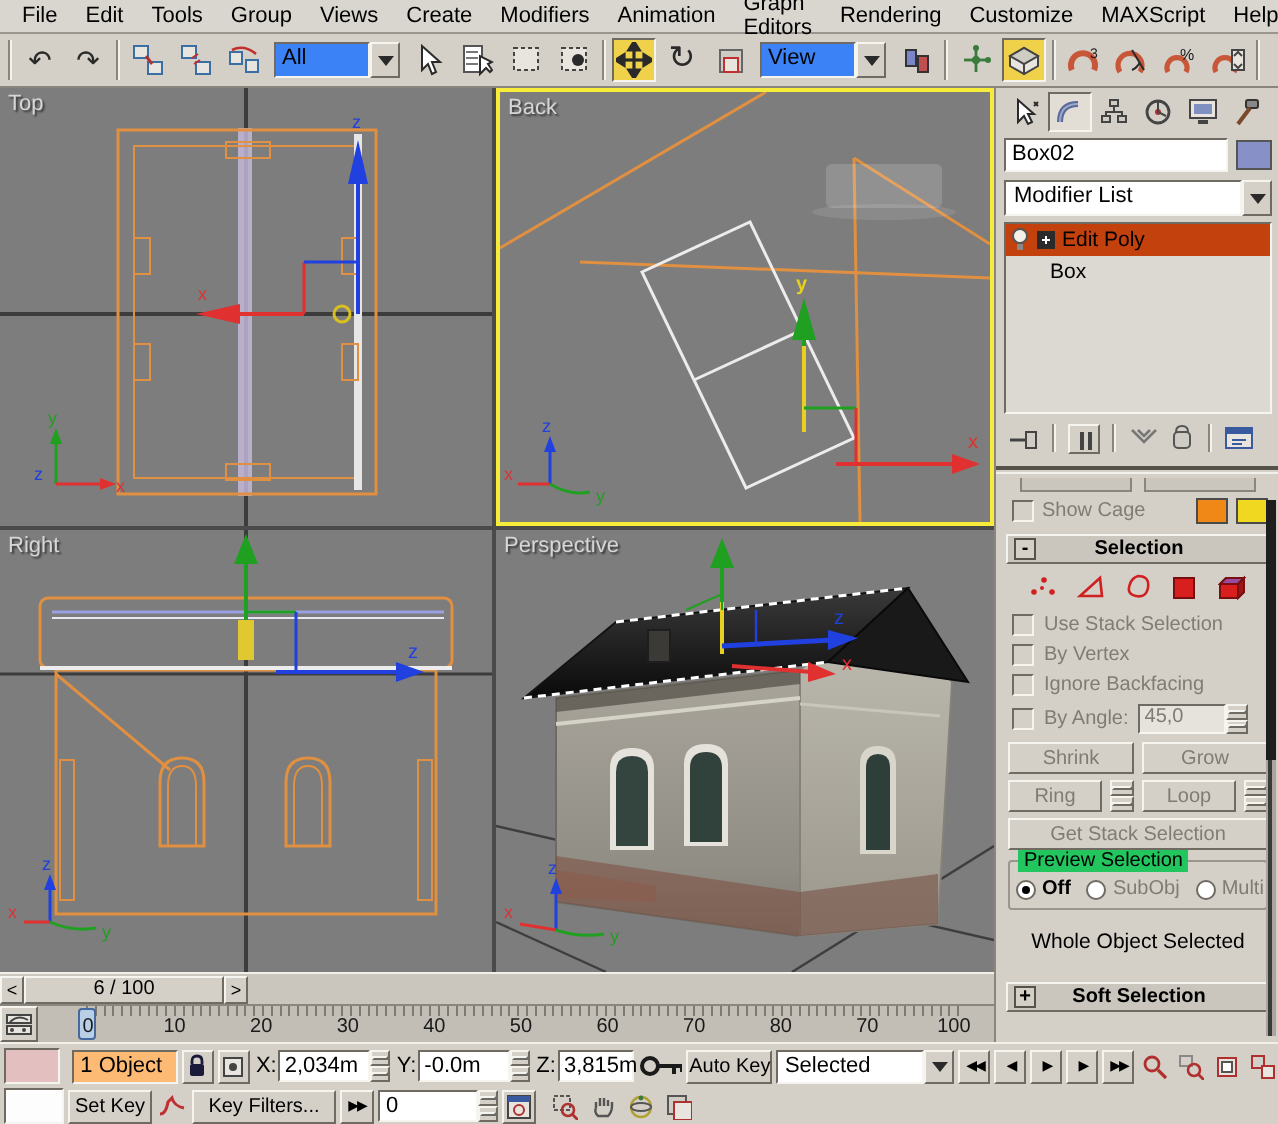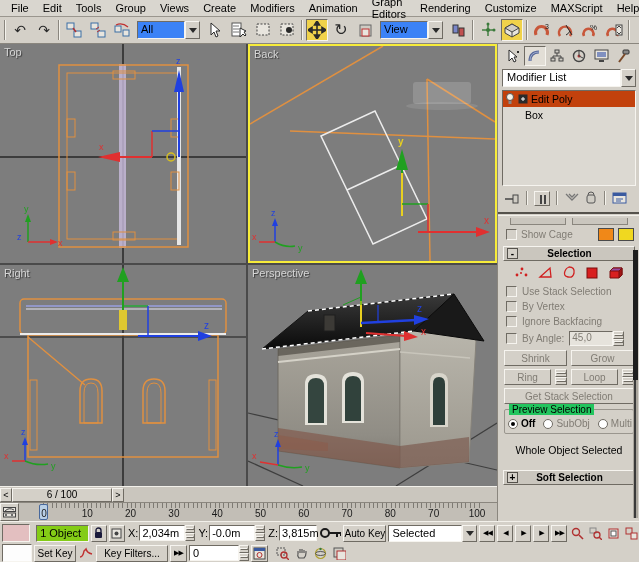--- a/index.html
+++ b/index.html
@@ -94,21 +94,21 @@
   .tick-labels { position:absolute; left:14px; top:5px; width:455px; display:flex; justify-content:space-between; font-size:10px; color:#1a1a1a; }
   .tick-labels span { width:22px; text-align:center; }
   .time-marker { position:absolute; left:20px; top:1px; width:9px; height:16px; background:#b9cfe6; border:1px solid #47689c; border-radius:2px; }
 
   
   .statusbar { position:absolute; left:0; top:521px; width:639px; height:41px; background:#d4d0c8; border-top:1px solid #f2f0ea; }
   .srow { position:absolute; left:0; width:639px; height:20px; display:flex; align-items:center; gap:2px; }
   .srow.r1 { top:1px; } .srow.r2 { top:21px; }
   .mini-listener { width:30px; height:18px; }
   .pink { background:#e3bfc0; } .white { background:#fdfdfd; }
-  .sel-count { width:56px; height:17px; padding:1px 3px; background:#84cc16; }
+  .sel-count { width:56px; height:17px; padding:1px 3px; background:#fdba74; }
   .coord { display:flex; align-items:center; }
   .coord .lbl { padding:0 1px; }
   .coord .cfield { width:46px; height:16px; background:#fff; padding:1px 2px; }
   .prompt { flex:1; padding:1px 4px; }
   .akey-btn { width:46px; height:17px; font-size:10px; }
   .key-select { display:flex; height:17px; }
   .key-select .val { width:74px; background:#fff; padding:1px 3px; border:1px solid; border-color:#6f6b63 #f6f4ef #f6f4ef #6f6b63; }
   .pb-btn { width:17px; height:17px; font-size:7px; letter-spacing:-1px; }
   .frame-field { width:50px; height:16px; background:#fff; padding:1px 3px; }
   .nav-btn { width:17px; height:17px; }
@@ -500,20 +500,24 @@
           </svg>
         </div>
       <div class="tab">
           <svg width="14" height="14">
             <rect x="7" y="1" width="6" height="4" rx="1" fill="#888" stroke="#333"></rect>
             <line x1="9" y1="5" x2="3" y2="13" stroke="#7a4a2a" stroke-width="2"></line>
           </svg>
         </div>
     </div>
 
+    <div class="name-row">
+      <div class="name-field sunken">Box02</div>
+      <div class="color-swatch" style="background:#8890c8;"></div>
+    </div>
 
     <div class="mod-list">
       <div class="val">Modifier List</div>
       <div class="drop-btn raised btn">
           <div class="tri-down"></div>
         </div>
     </div>
 
     <div class="stackbox">
       <div class="stack-row sel">

